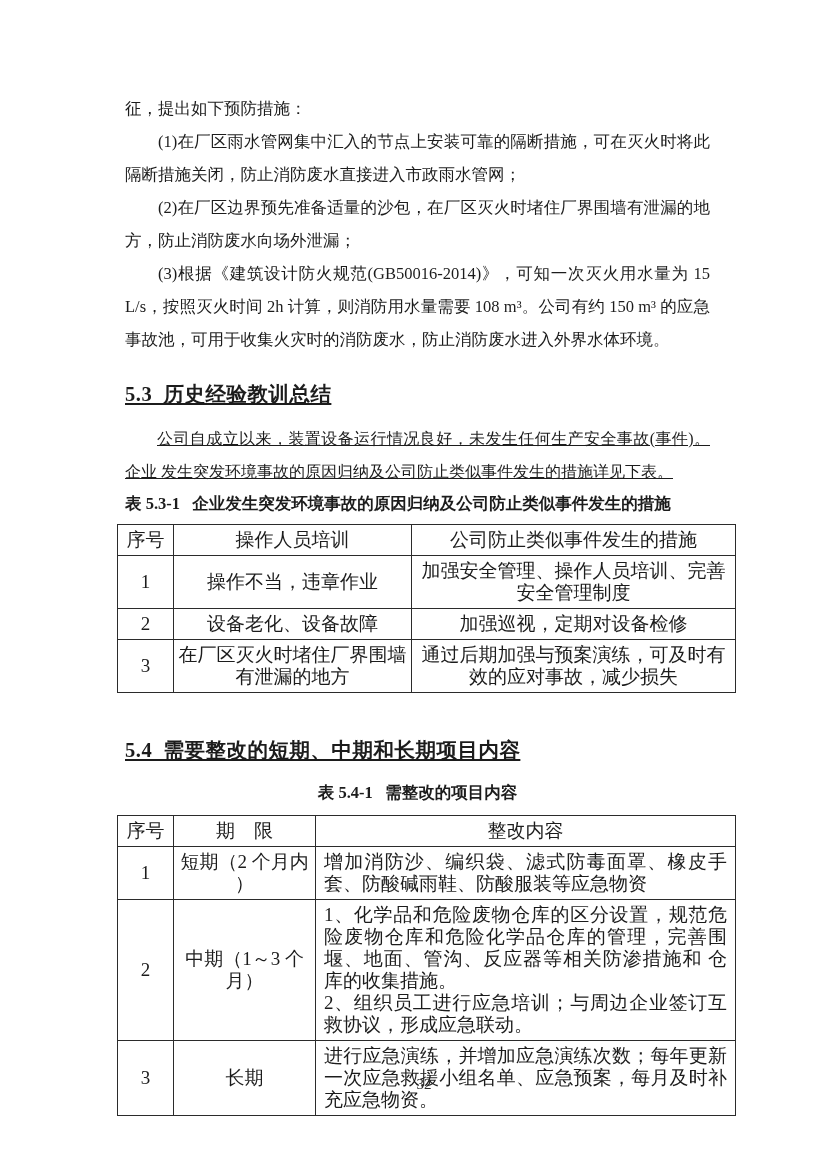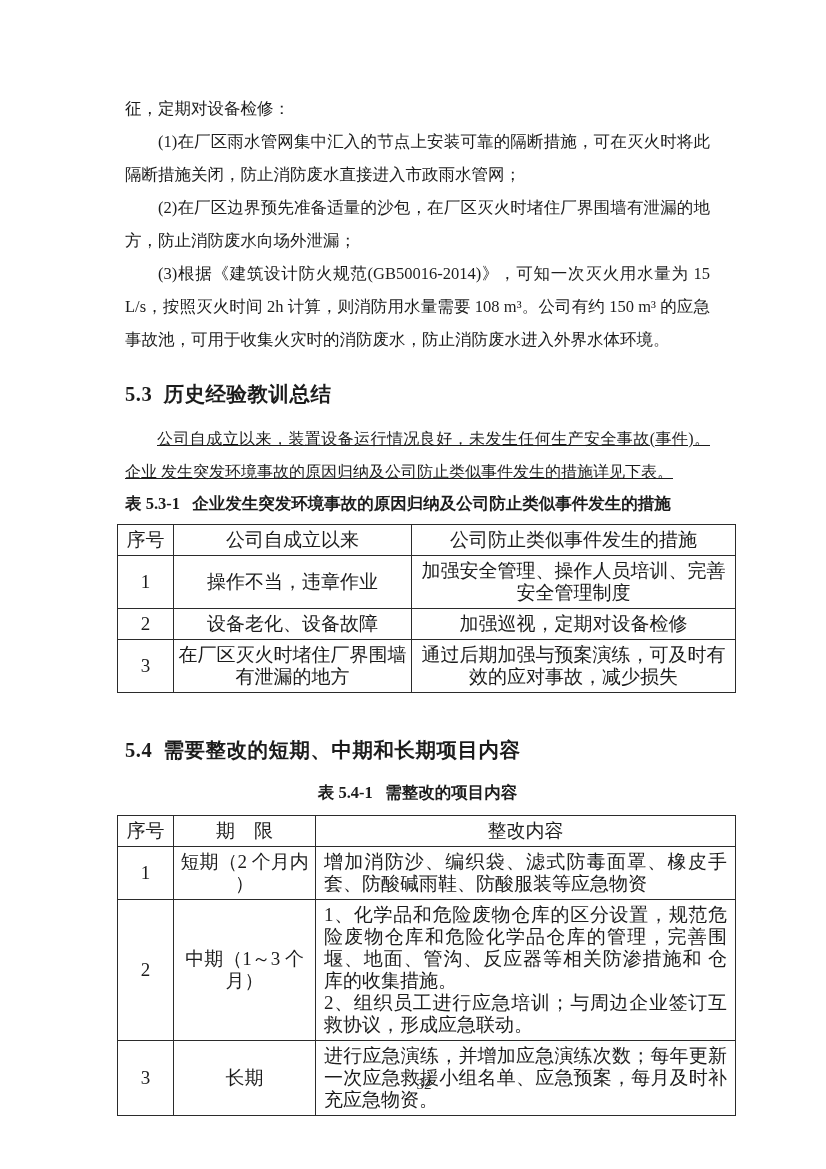--- a/index.html
+++ b/index.html
@@ -27,20 +27,21 @@
   }
   p.body.indent { text-indent: 2em; }
   p.para53 { font-size: 16px; text-decoration: underline; }
   h2.sec-heading {
     margin: 23px 0 13px 0;
     font-size: 20.5px;
     font-weight: bold;
     line-height: 30px;
     white-space: pre-wrap;
     letter-spacing: 0.5px;
+    text-decoration: underline;
   }
   h2.h54 { margin-top: 42px; margin-bottom: 14px; }
   p.caption {
     margin: 2px 0 6px 0;
     font-size: 16.5px;
     line-height: 28px;
     white-space: pre-wrap;
     font-weight: bold;
   }
   p.caption.center { text-align: center; margin-top: 14px; margin-bottom: 8px; }
@@ -84,34 +85,34 @@
     color: #2a2a2a;
     padding-left: 11px;
   }
 </style>
 </head>
 <body>
 
 <div class="page">
   <div class="content">
 
-    <p class="body">征，定期对设备检修：</p>
+    <p class="body">征，提出如下预防措施：</p>
     <p class="body indent">(1)在厂区雨水管网集中汇入的节点上安装可靠的隔断措施，可在灭火时将此隔断措施关闭，防止消防废水直接进入市政雨水管网；</p>
     <p class="body indent">(2)在厂区边界预先准备适量的沙包，在厂区灭火时堵住厂界围墙有泄漏的地方，防止消防废水向场外泄漏；</p>
     <p class="body indent">(3)根据《建筑设计防火规范(GB50016-2014)》，可知一次灭火用水量为 15 L/s，按照灭火时间 2h 计算，则消防用水量需要 108 m³。公司有约 150 m³ 的应急事故池，可用于收集火灾时的消防废水，防止消防废水进入外界水体环境。</p>
 
     <h2 class="sec-heading">5.3  历史经验教训总结</h2>
     <p class="body indent para53">公司自成立以来，装置设备运行情况良好，未发生任何生产安全事故(事件)。企业 发生突发环境事故的原因归纳及公司防止类似事件发生的措施详见下表。</p>
     <p class="caption">表 5.3-1   企业发生突发环境事故的原因归纳及公司防止类似事件发生的措施</p>
 
     <table class="t t1">
       <thead>
         <tr>
           <th class="c1">序号</th>
-          <th class="c2">公司自成立以来</th>
+          <th class="c2">操作人员培训</th>
           <th class="c3">公司防止类似事件发生的措施</th>
         </tr>
       </thead>
       <tbody>
         <tr>
           <td class="c1">1</td>
           <td class="c2">操作不当，违章作业</td>
           <td class="c3">加强安全管理、操作人员培训、完善安全管理制度</td>
         </tr>
         <tr>

